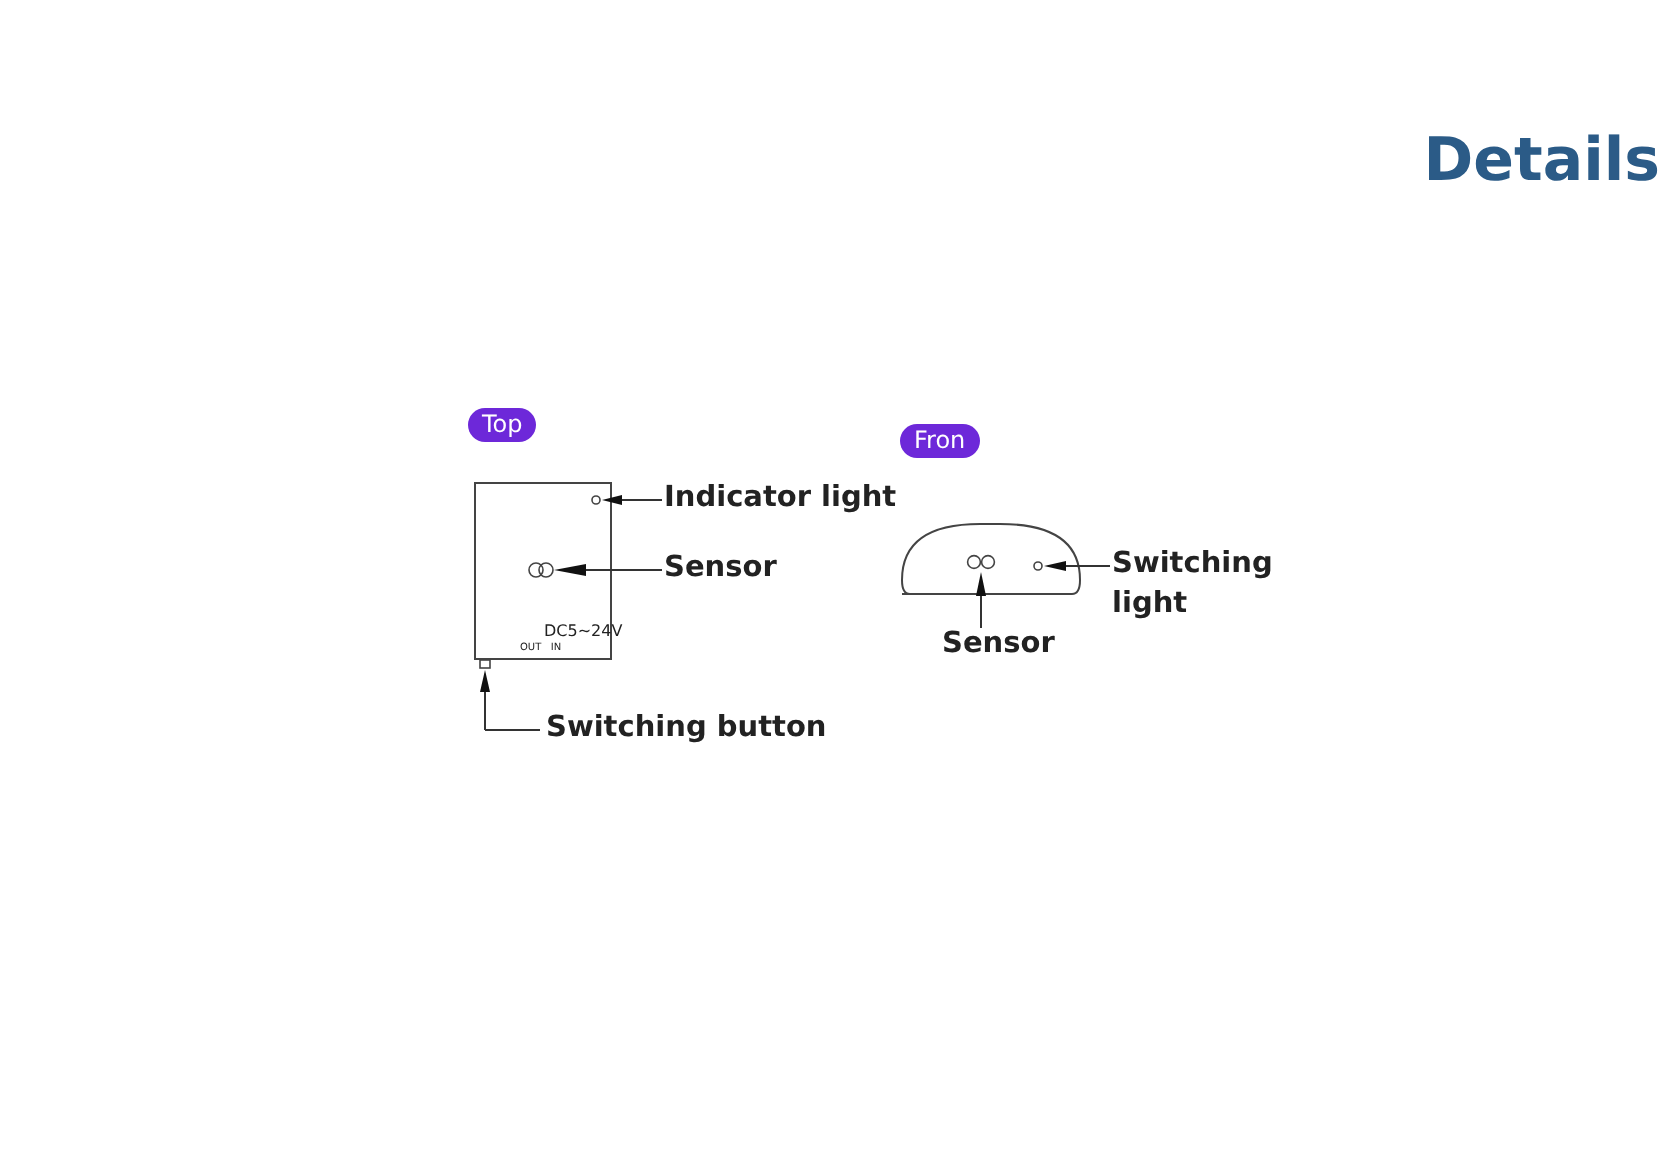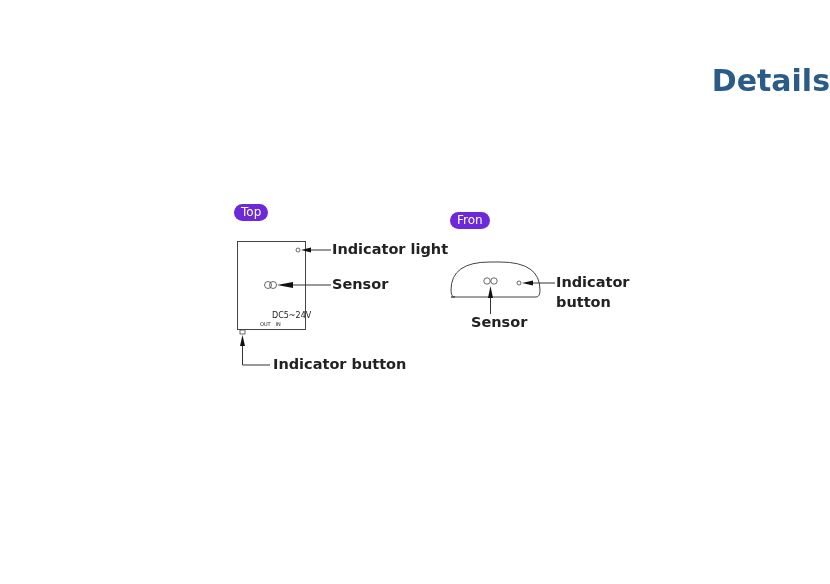--- a/index.html
+++ b/index.html
@@ -63,18 +63,18 @@
   <circle cx="519" cy="283" r="2" fill="none" stroke="#444" stroke-width="0.8"></circle>
   <polygon points="522,283 533,280.5 533,285.5" fill="#111"></polygon>
   <line x1="533" y1="283" x2="555" y2="283" stroke="#333" stroke-width="1"></line>
 </svg>
 
 <div class="small" style="left:257px; top:311px; font-size:8px;padding-left:15px;">DC5~24V</div>
 <div class="small" style="left:260px; top:321px; font-size:5px; white-space:pre;">OUT   IN</div>
 
 <div class="label" style="left:332px; top:241px;">Indicator light</div>
 <div class="label" style="left:332px; top:276px;">Sensor</div>
-<div class="label" style="left:273px; top:356px;">Indicator button</div>
+<div class="label" style="left:273px; top:356px;">Switching button</div>
 
 <div class="pill" style="left:450px; top:212px;">Fron</div>
-<div class="label" style="left:556px; top:274px;">Indicator</div>
-<div class="label" style="left:556px; top:294px;">button</div>
+<div class="label" style="left:556px; top:274px;">Switching</div>
+<div class="label" style="left:556px; top:294px;">light</div>
 <div class="label" style="left:471px; top:314px;">Sensor</div>
 
 </body></html>

